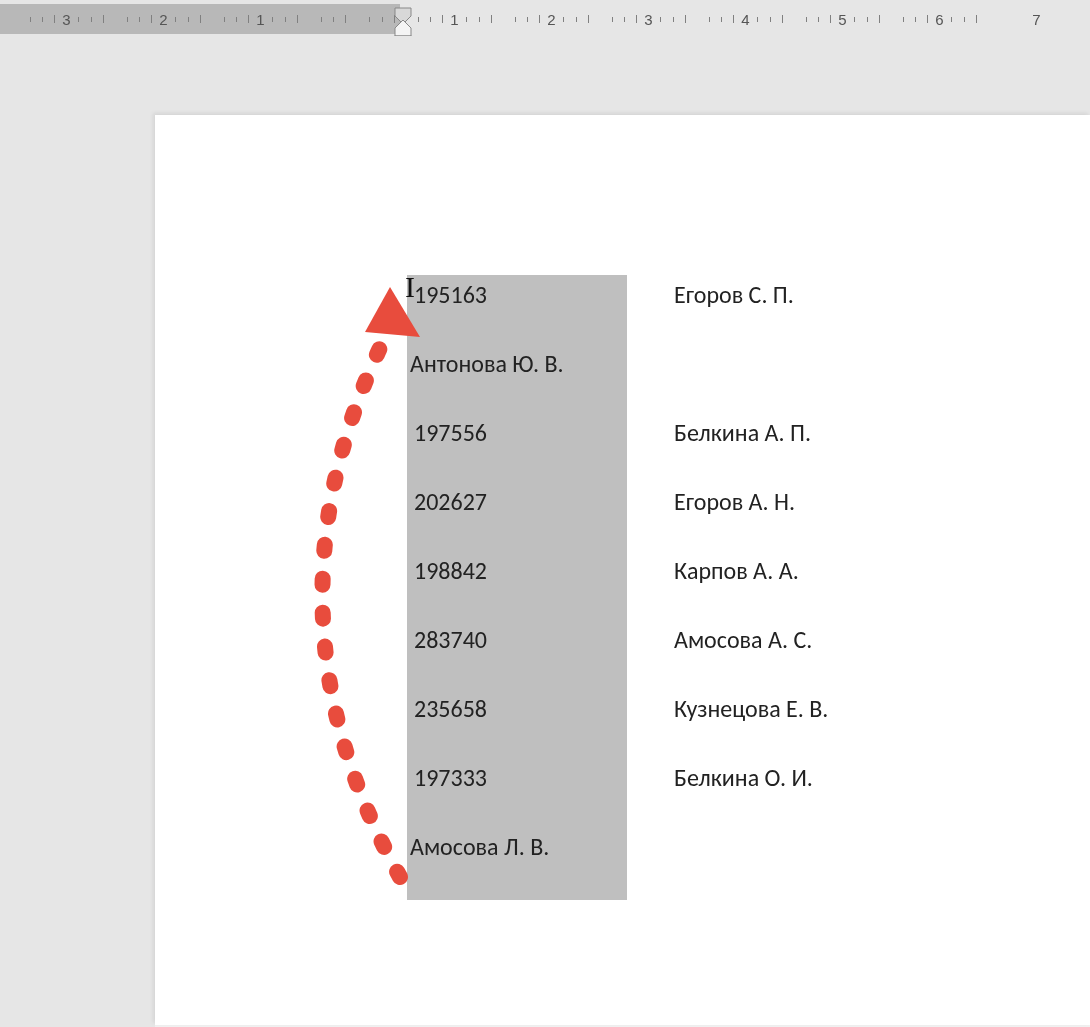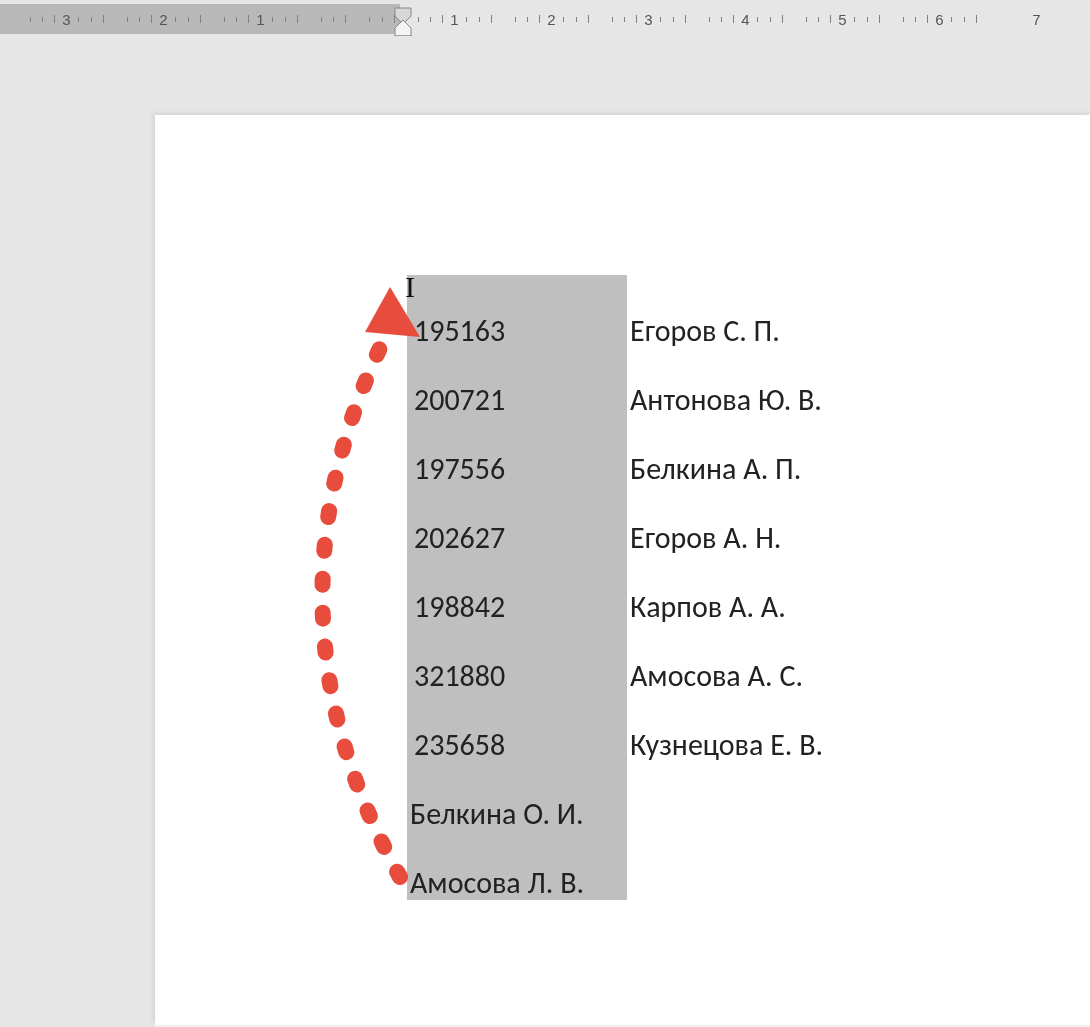--- a/index.html
+++ b/index.html
@@ -100,24 +100,25 @@
       height: 625px;
       background: #bfbfbf;
       z-index: 0;
     }
     .data-list {
       position: relative;
       z-index: 1;
     }
     .row {
       display: flex;
-      align-items: flex-end;
+      align-items: flex-start;
       height: 69px;
-      font-size: 30px;
+      font-size: 24px;
       color: #222;
+      gap: 44px;
     }
     .col-id {
       width: 220px;
       padding-left: 4px;
     }
     .col-name {
       padding-left: 0;
     }
     .cursor-ibeam {
       position: absolute;
@@ -254,44 +255,44 @@
   <div class="selection-highlight"></div>
 
   <span class="cursor-ibeam">I</span>
 
   <div class="data-list">
     <div class="row">
       <span class="col-id">195163</span>
       <span class="col-name">Егоров С. П.</span>
     </div>
     <div class="row">
-      <span class="col-id">200721</span>
       <span class="col-name">Антонова Ю. В.</span>
     </div>
     <div class="row">
       <span class="col-id">197556</span>
       <span class="col-name">Белкина А. П.</span>
     </div>
     <div class="row">
       <span class="col-id">202627</span>
       <span class="col-name">Егоров А. Н.</span>
     </div>
     <div class="row">
       <span class="col-id">198842</span>
       <span class="col-name">Карпов А. А.</span>
     </div>
     <div class="row">
-      <span class="col-id">321880</span>
+      <span class="col-id">283740</span>
       <span class="col-name">Амосова А. С.</span>
     </div>
     <div class="row">
       <span class="col-id">235658</span>
       <span class="col-name">Кузнецова Е. В.</span>
     </div>
     <div class="row">
+      <span class="col-id">197333</span>
       <span class="col-name">Белкина О. И.</span>
     </div>
     <div class="row">
       <span class="col-name">Амосова Л. В.</span>
     </div>
   </div>
 
   <div class="annotation-arrow">
     <svg width="200" height="620" viewBox="0 0 200 620">
       <path d="M 180 590 Q 30 320 170 40" fill="none" stroke="#e84c3d" stroke-width="16" stroke-linecap="round" stroke-dasharray="6 28"></path>

